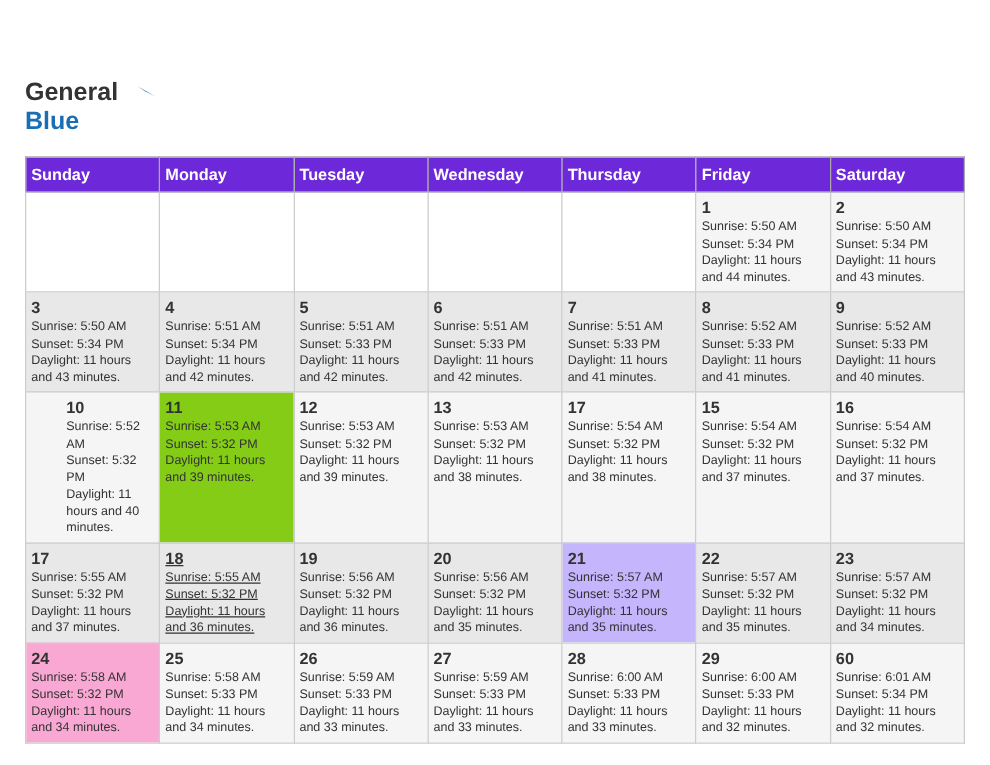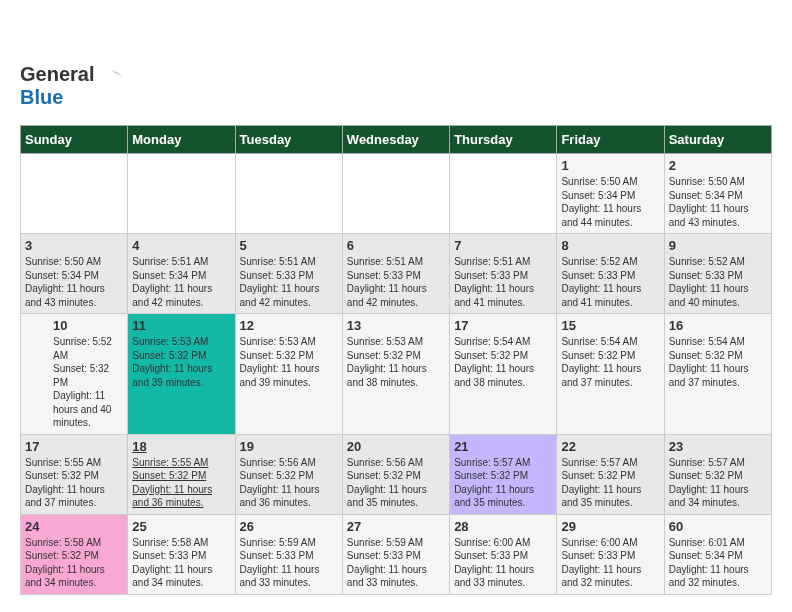--- a/index.html
+++ b/index.html
@@ -29,21 +29,21 @@
     .location {
       font-size: 16px;
       color: #555;
       font-style: italic;
     }
     table {
       width: 100%;
       border-collapse: collapse;
     }
     thead tr th {
-      background-color: #14532d;
+      background-color: #6d28d9;
       color: #fff;
       font-size: 13px;
       font-weight: bold;
       padding: 6px 4px;
       text-align: left;
       border: 1px solid #aaa;
     }
     td {
       border: 1px solid #ccc;
       vertical-align: top;
@@ -178,21 +178,21 @@
 Daylight: 11 hours and 40 minutes.</div>
         </td>
       </tr>
       <tr>
         <td style="background: rgb(245, 245, 245); padding-left: 32px;">
           <span class="day-num">10</span>
           <div class="day-info" style="white-space: pre-line;">Sunrise: 5:52 AM
 Sunset: 5:32 PM
 Daylight: 11 hours and 40 minutes.</div>
         </td>
-        <td style="background: #14b8a6;">
+        <td style="background: #84cc16;">
           <span class="day-num">11</span>
           <div class="day-info" style="white-space: pre-line;">Sunrise: 5:53 AM
 Sunset: 5:32 PM
 Daylight: 11 hours and 39 minutes.</div>
         </td>
         <td style="background: rgb(245, 245, 245);">
           <span class="day-num">12</span>
           <div class="day-info" style="white-space: pre-line;">Sunrise: 5:53 AM
 Sunset: 5:32 PM
 Daylight: 11 hours and 39 minutes.</div>

